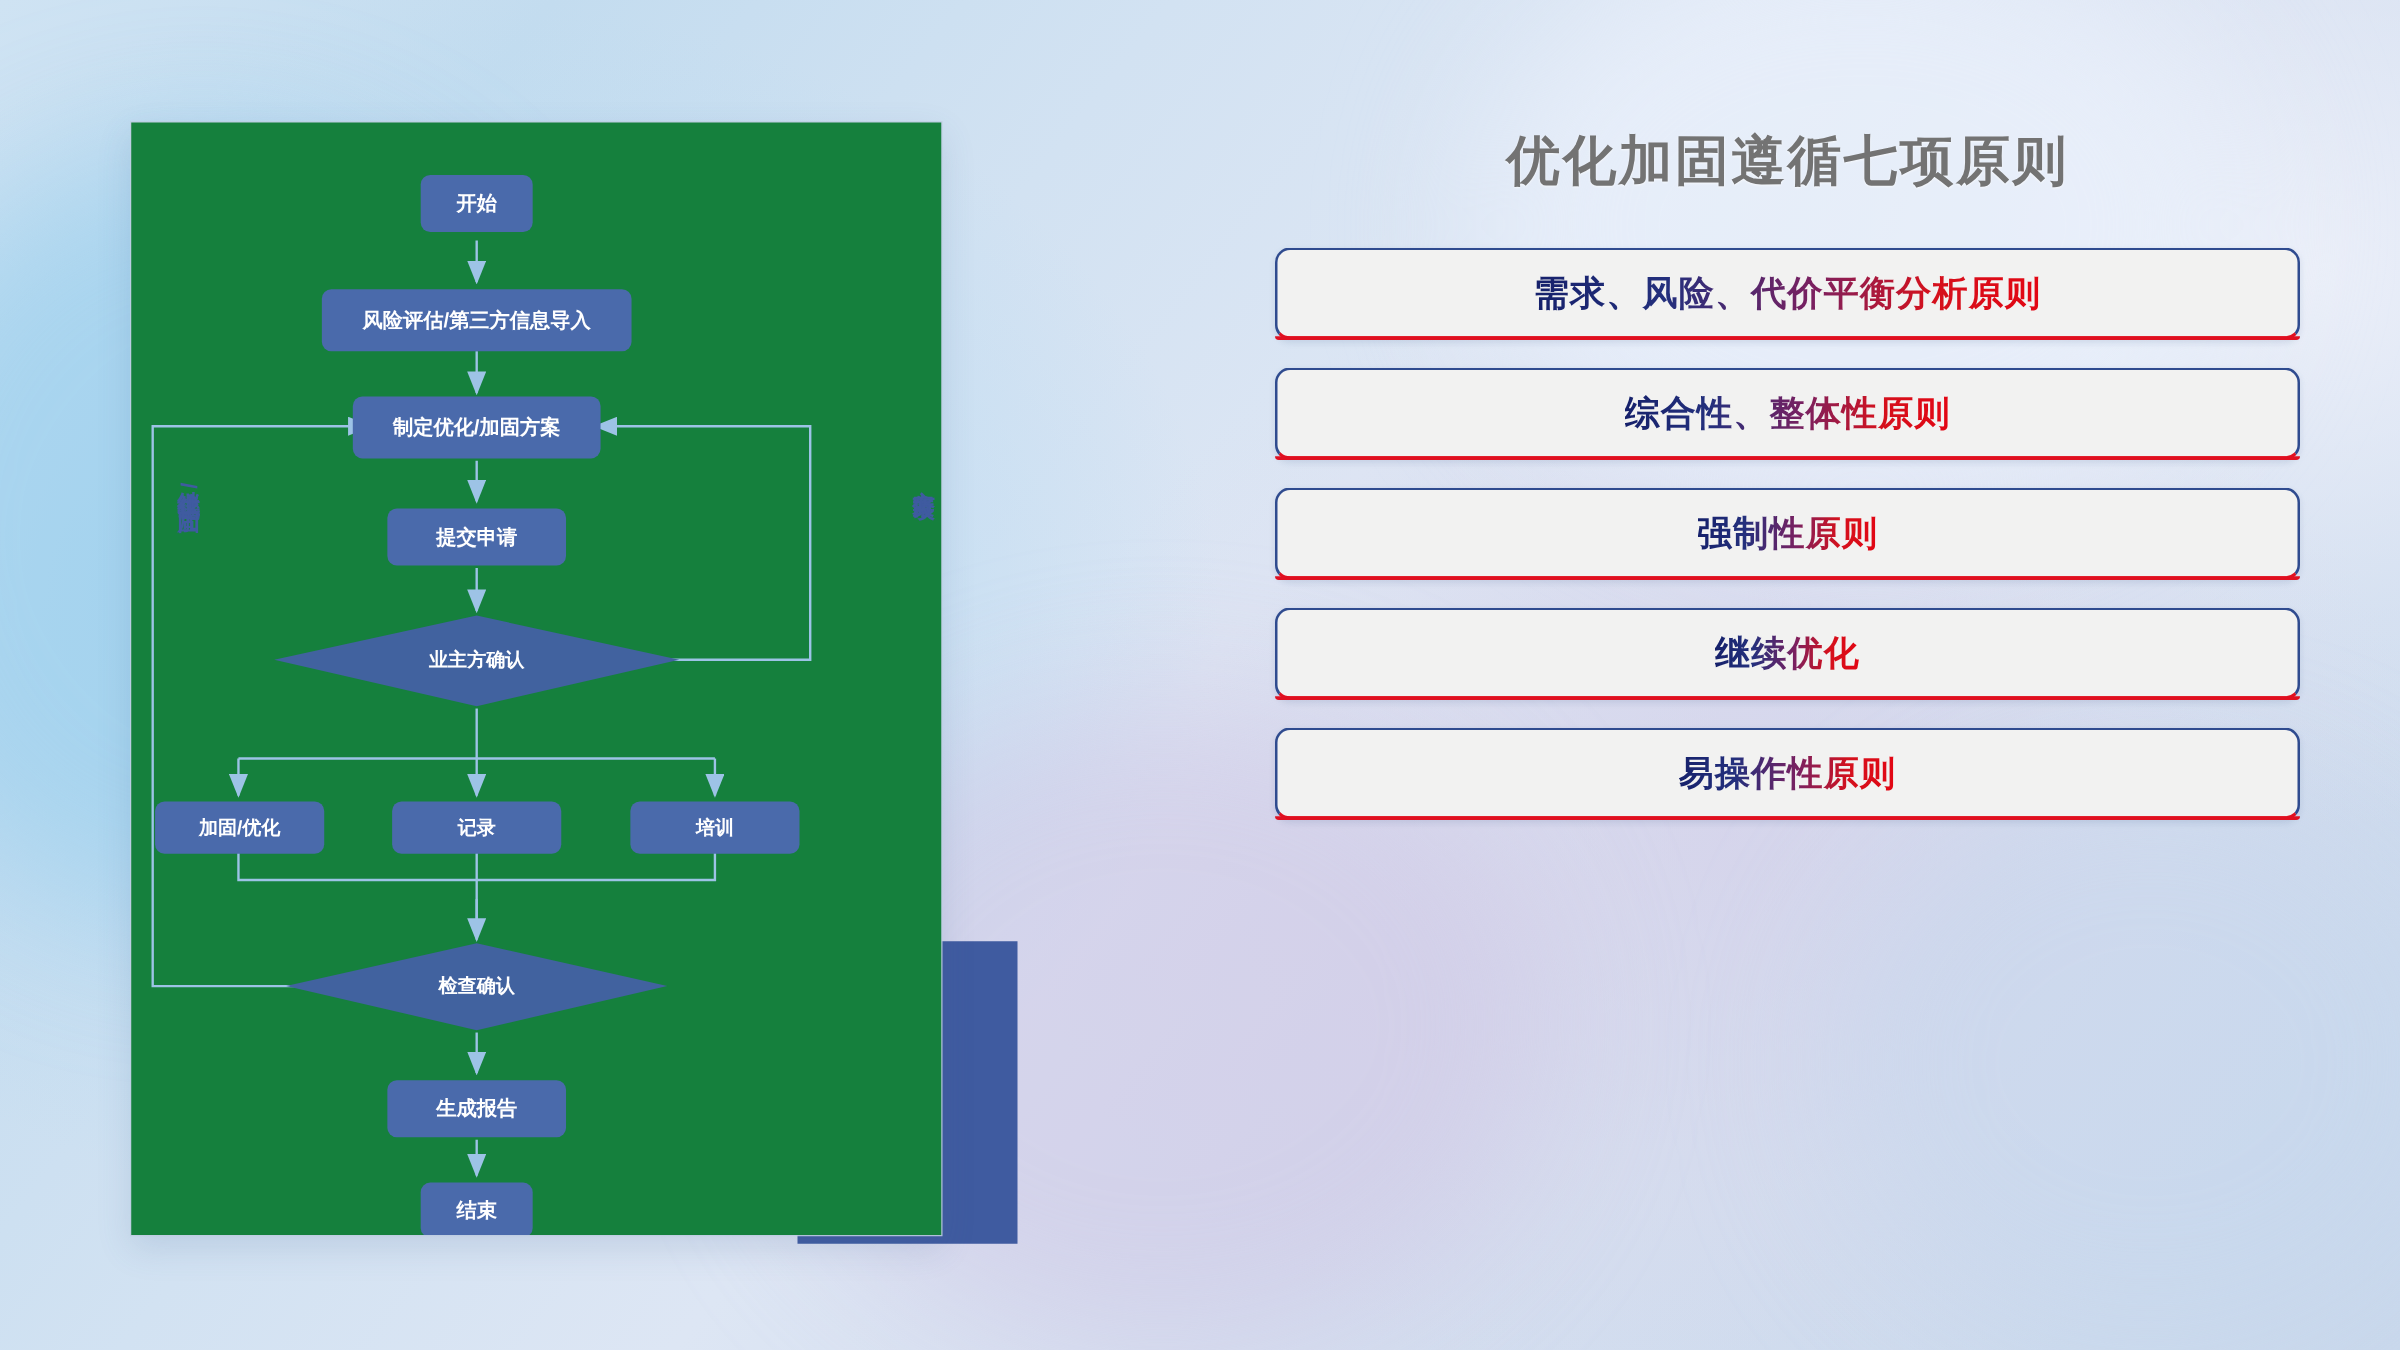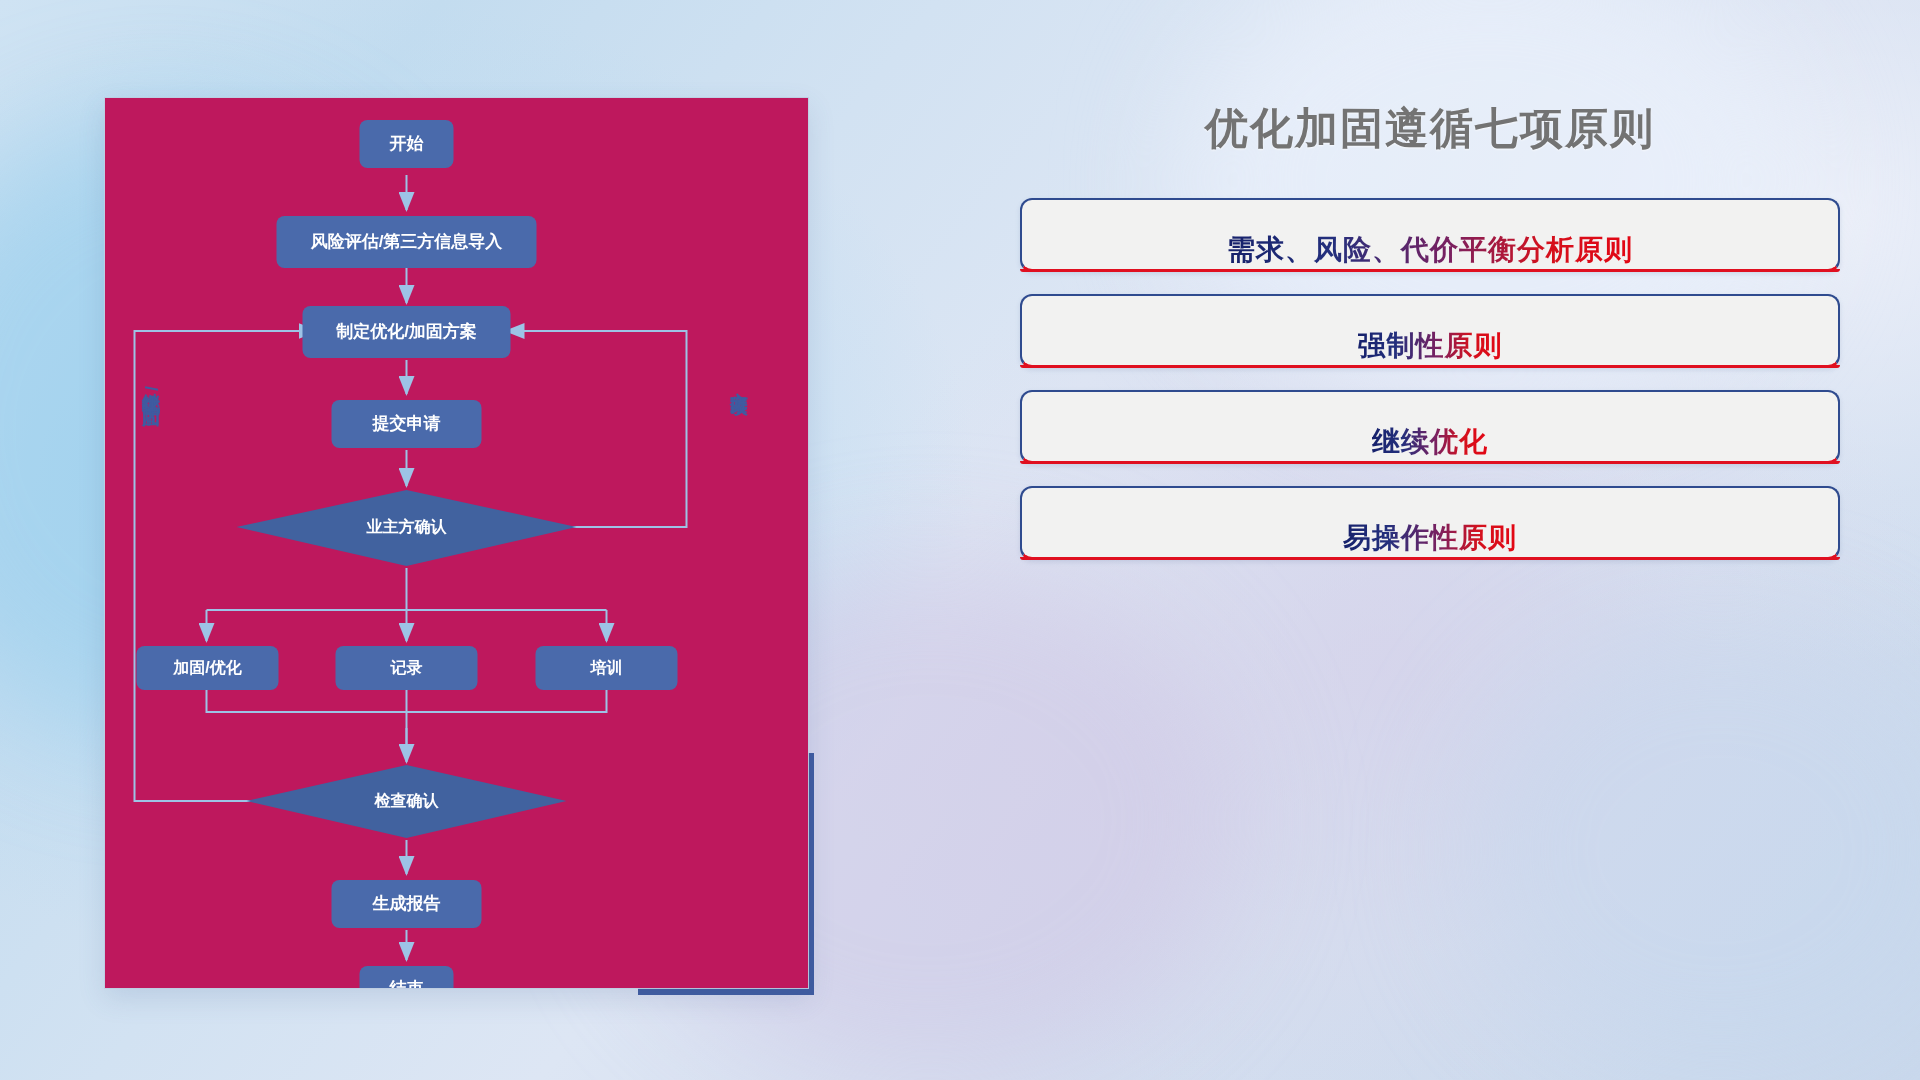--- a/index.html
+++ b/index.html
@@ -25,22 +25,22 @@
   .blob-d { left: 1460px; top: 620px; width: 520px; height: 460px; background: rgba(198,214,238,0.45); }
 
   
   #flow-accent {
     position: absolute; left: 638px; top: 753px;
     width: 176px; height: 242px;
     background: #3f5ba0;
   }
   #flow-panel {
     position: absolute; left: 105px; top: 98px;
-    width: 703px; height: 890px;
-    background: #be185d;
+    width: 648px; height: 890px;
+    background: #15803d;
     box-shadow: 0 0 0 1px rgba(190,205,225,0.9), 0 10px 26px rgba(70,100,150,0.16);
     padding-left: 11px;
   }
   #flow-svg { position: absolute; inset: 0; width: 100%; height: 100%; }
   .node-text {
     fill: #ffffff;
     font-family: "Liberation Sans", "DejaVu Sans", sans-serif;
     font-size: 17px; font-weight: bold;
     text-anchor: middle; dominant-baseline: middle;
   }
@@ -74,21 +74,21 @@
   .principle-card {
     position: relative;
     height: 74px;
     margin-bottom: 22px;
     background: #f2f2f1;
     border-radius: 12px;
     border-top: 2px solid #2f4b8f;
     border-left: 2px solid #2f4b8f;
     border-right: 2px solid #2f4b8f;
     border-bottom: 3px solid #e01020;
-    display: flex; align-items: flex-end; justify-content: center;
+    display: flex; align-items: center; justify-content: center;
     box-shadow: 0 2px 5px rgba(60,90,140,0.14);
   }
   .principle-card::after {
     content: "";
     position: absolute;
     left: -2px; right: -2px; bottom: -3px;
     height: 3px;
     background: #e01020;
     border-radius: 0 0 12px 12px;
   }
@@ -215,20 +215,23 @@
 <div class="vlabel" id="vlabel-right">方案修改</div>
 
 <div id="principles">
 
   <div id="principles-title">优化加固遵循七项原则</div>
 
   <div class="principle-card">
     <span class="principle-label">需求、风险、代价平衡分析原则</span>
   </div>
 
+  <div class="principle-card">
+    <span class="principle-label">综合性、整体性原则</span>
+  </div>
 
   <div class="principle-card">
     <span class="principle-label">强制性原则</span>
   </div>
 
 
 
   <div class="principle-card">
     <span class="principle-label">继续优化</span>
   </div>

